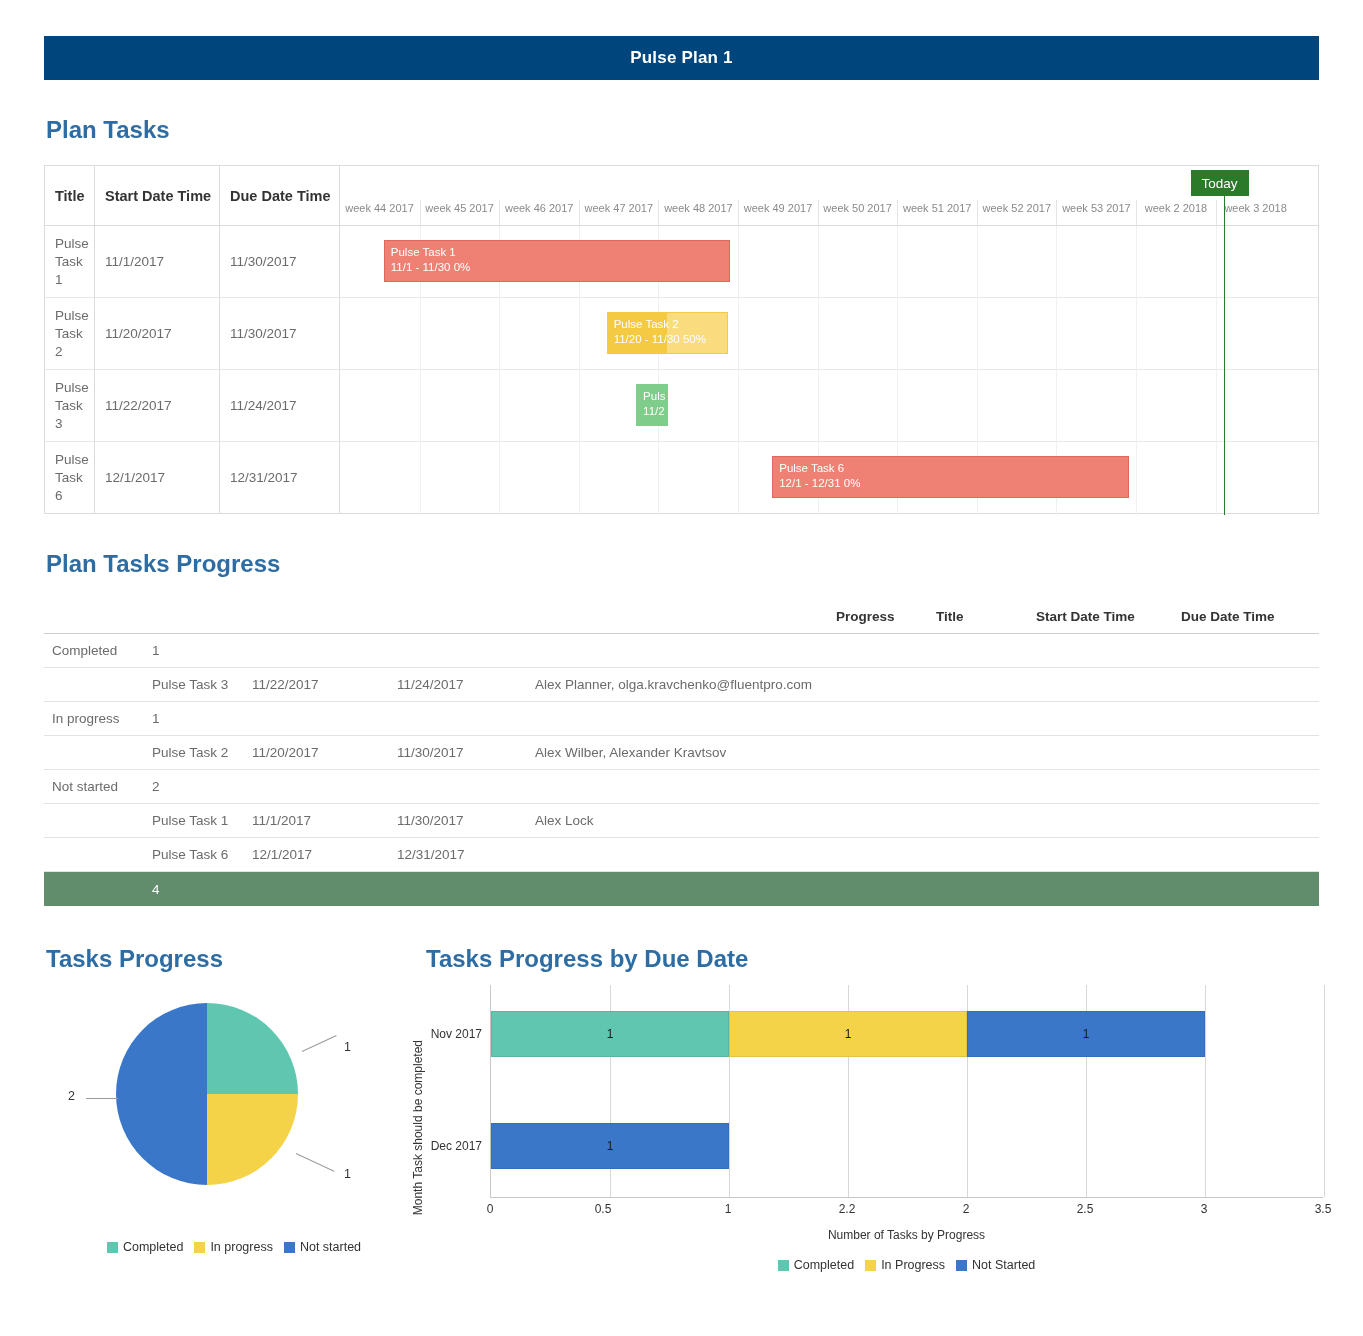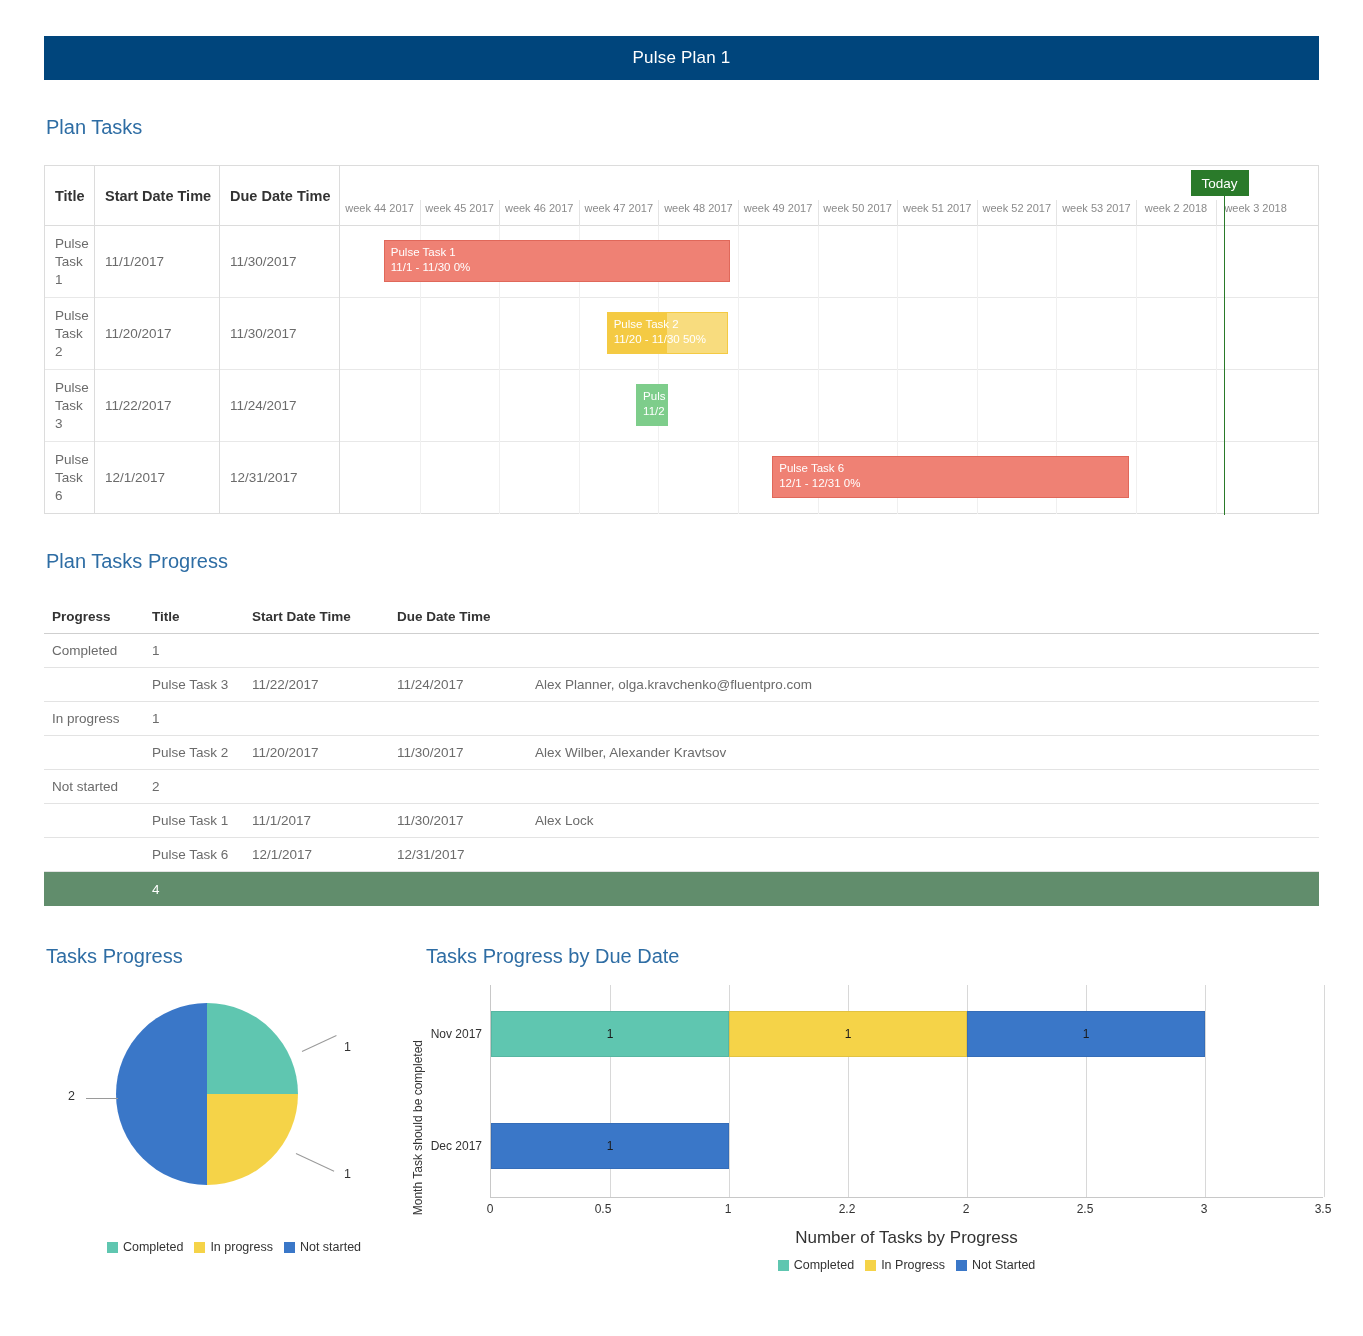--- a/index.html
+++ b/index.html
@@ -11,26 +11,26 @@
     color: #444444;
     overflow: hidden;
   }
   .page { position: relative; width: 1363px; height: 1336px; }
 
   
   .title-bar {
     position: absolute; left: 44px; top: 36px; width: 1275px; height: 44px;
     background: #00457C; color: #ffffff;
     display: flex; align-items: center; justify-content: center;
-    font-size: 17px; font-weight: normal; letter-spacing: .2px;
+    font-size: 17px; font-weight: bold; letter-spacing: .2px;
   }
 
   
   .sec-head {
-    position: absolute; color: #2E6DA4; font-size: 20px; font-weight: 400;
+    position: absolute; color: #2E6DA4; font-size: 24px; font-weight: 700;
     white-space: nowrap;
   }
   #head-plan-tasks      { left: 46px; top: 116px; }
   #head-plan-progress   { left: 46px; top: 550px; }
   #head-tasks-progress  { left: 46px; top: 945px; }
   #head-progress-due    { left: 426px; top: 945px; }
 
   
   .gantt {
     position: absolute; left: 44px; top: 165px; width: 1275px; height: 349px;
@@ -99,21 +99,21 @@
 
   
   .ptable {
     position: absolute; left: 44px; top: 600px; width: 1275px;
     font-size: 13.5px;
   }
   .ptable .prow {
     display: flex; align-items: center; height: 34px;
     border-bottom: 1px solid #e3e3e3;
   }
-  .ptable .prow.hdr { font-weight: bold; color: #333; border-bottom: 1px solid #cfcfcf; }
+  .ptable .prow.hdr { font-weight: bold; color: #333; border-bottom: 1px solid #cfcfcf; justify-content: flex-end; }
   .ptable .prow.grp { color: #6b6b6b; }
   .ptable .prow.det { color: #6b6b6b; }
   .ptable .prow.total {
     background: #618D6C; color: #ffffff; height: 34px; border-bottom: none;
   }
   .c1 { width: 108px; padding-left: 8px; }
   .c2 { width: 100px; }
   .c3 { width: 145px; }
   .c4 { width: 138px; }
   .c5 { flex: 1; }
@@ -159,21 +159,21 @@
     position: absolute; right: 100%; padding-right: 9px;
     font-size: 12px; color: #333; white-space: nowrap;
     height: 46px; display: flex; align-items: center;
   }
   .bc-tick {
     position: absolute; top: 222px; font-size: 12px; color: #333;
     transform: translateX(-50%); white-space: nowrap;
   }
   .bc-xlabel {
     position: absolute; top: 248px; left: 85px; width: 833px;
-    text-align: center; font-size: 17px; color: #333;
+    text-align: center; font-size: 12px; color: #333;
   }
   .bc-legend {
     position: absolute; top: 278px; left: 85px; width: 833px;
     display: flex; align-items: center; justify-content: center; gap: 11px;
     font-size: 12.5px; color: #333;
   }
 </style>
 </head>
 <body>
 

